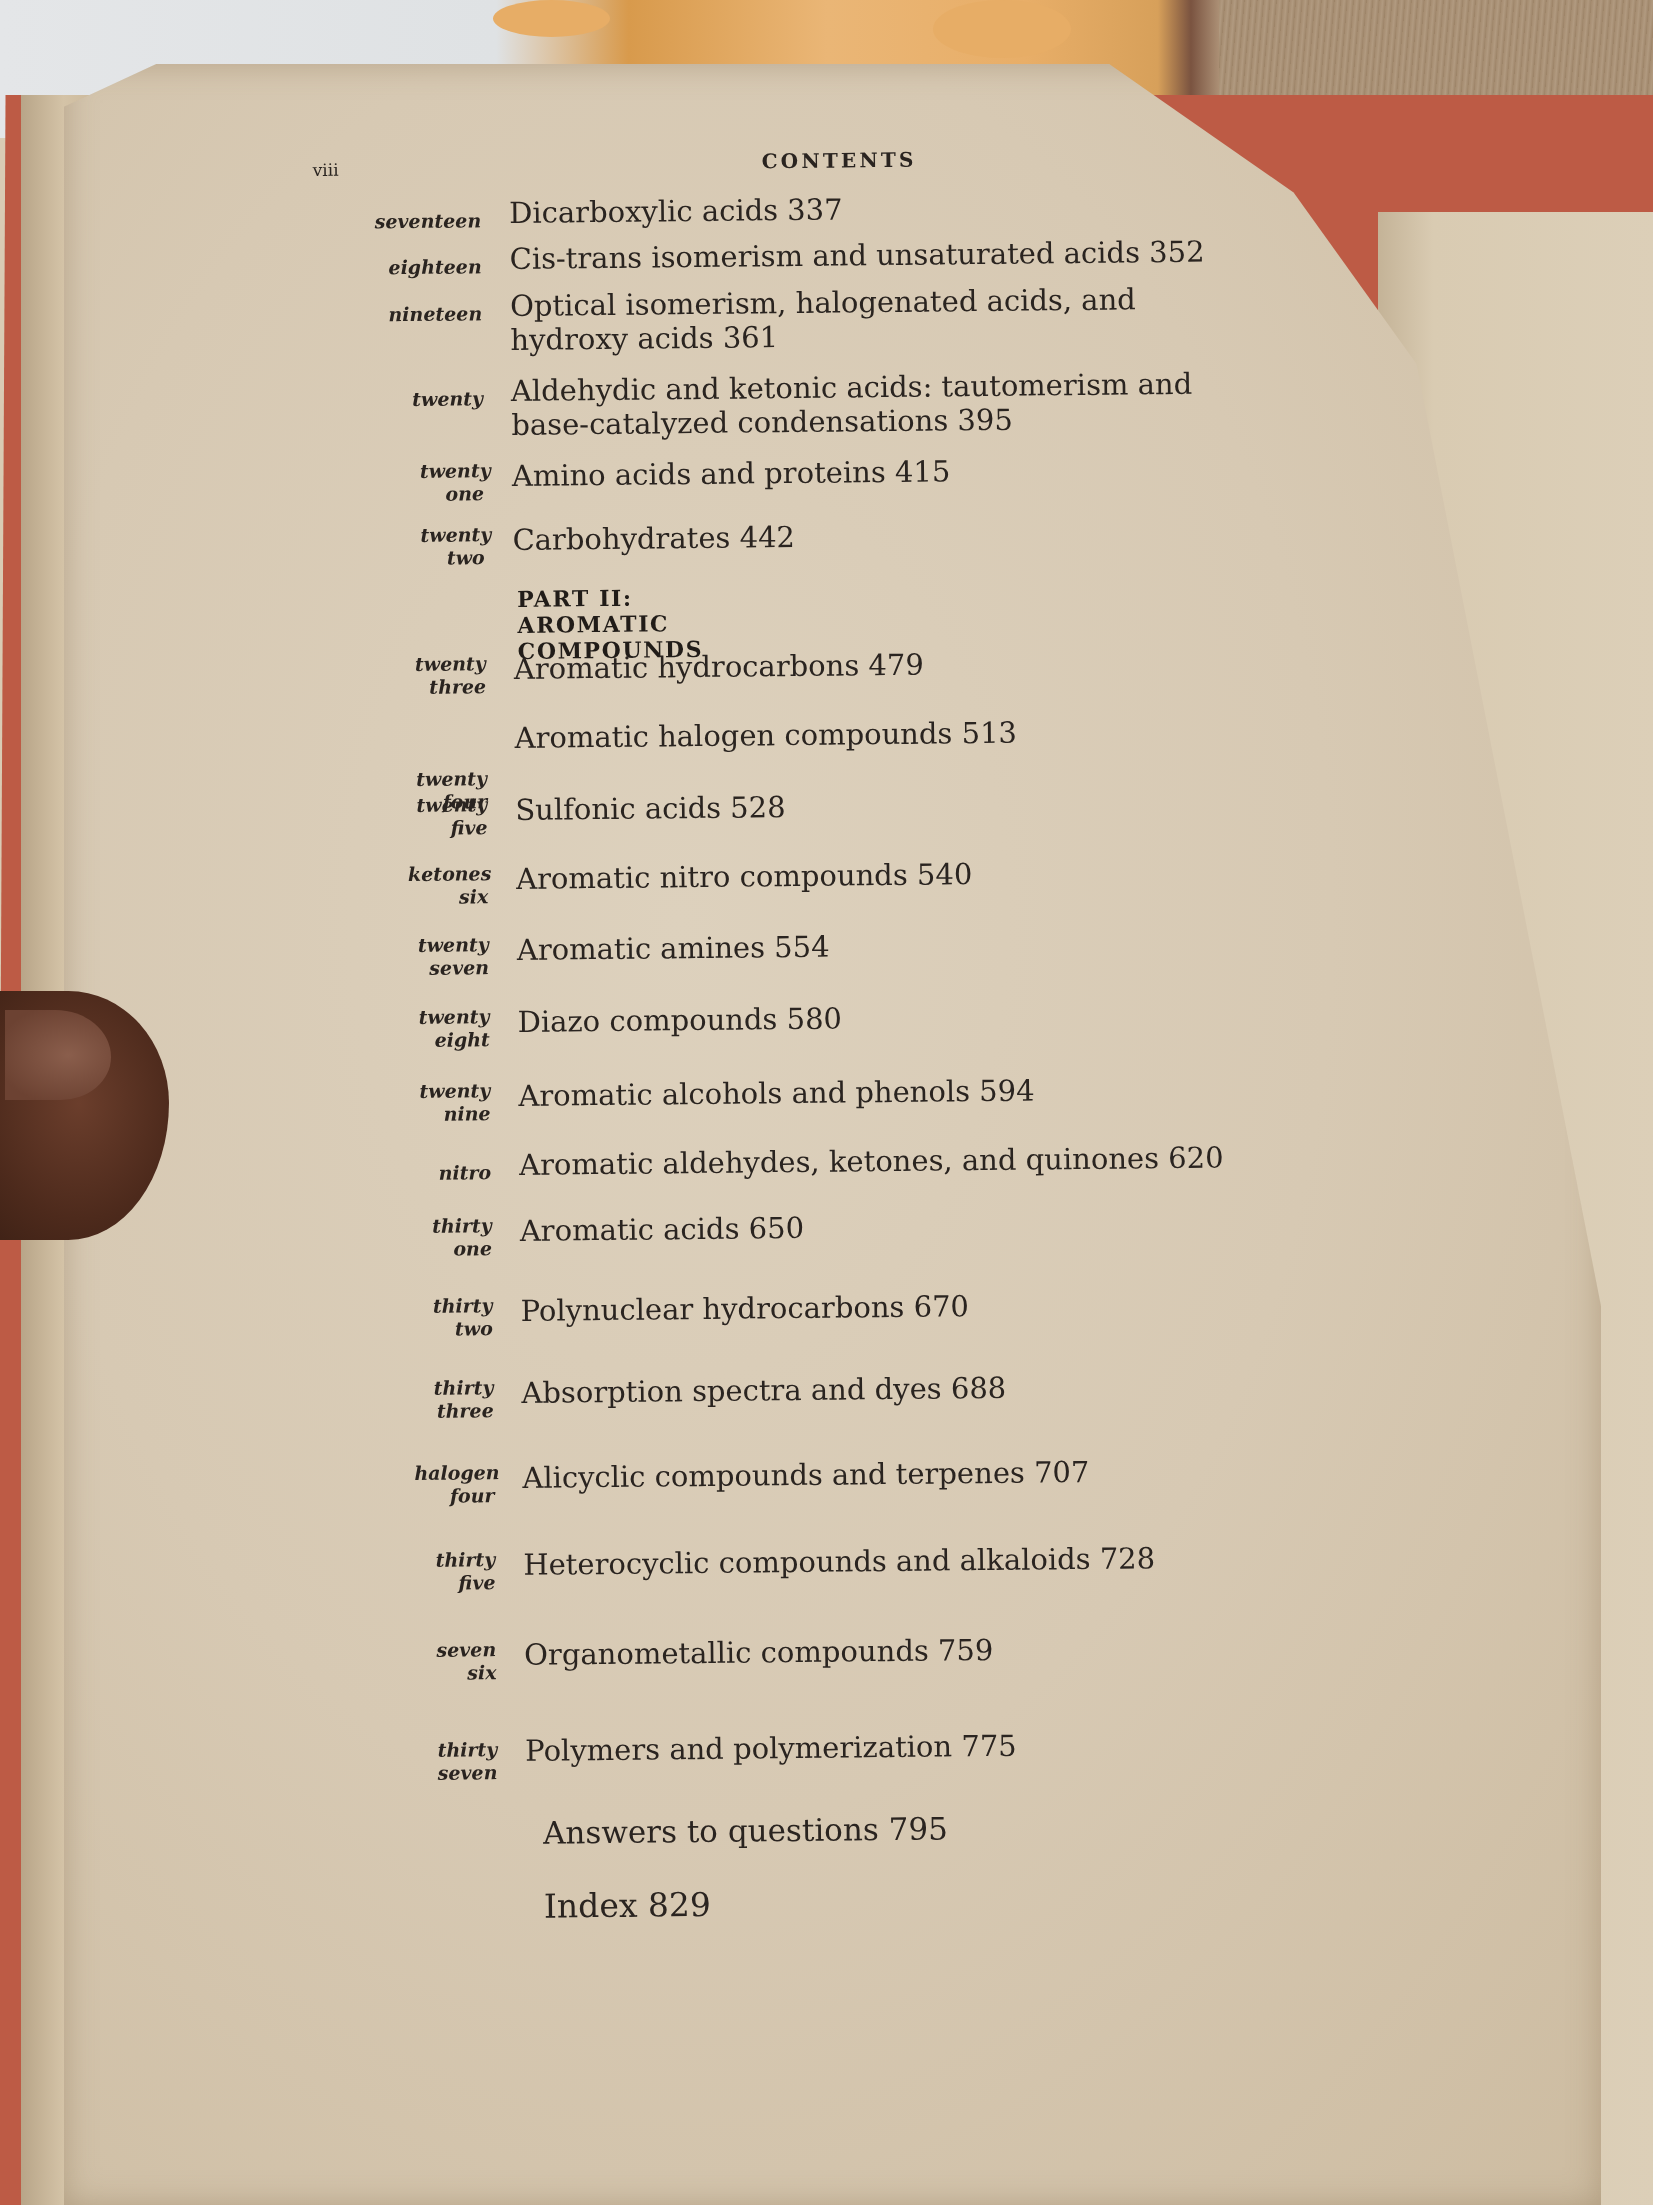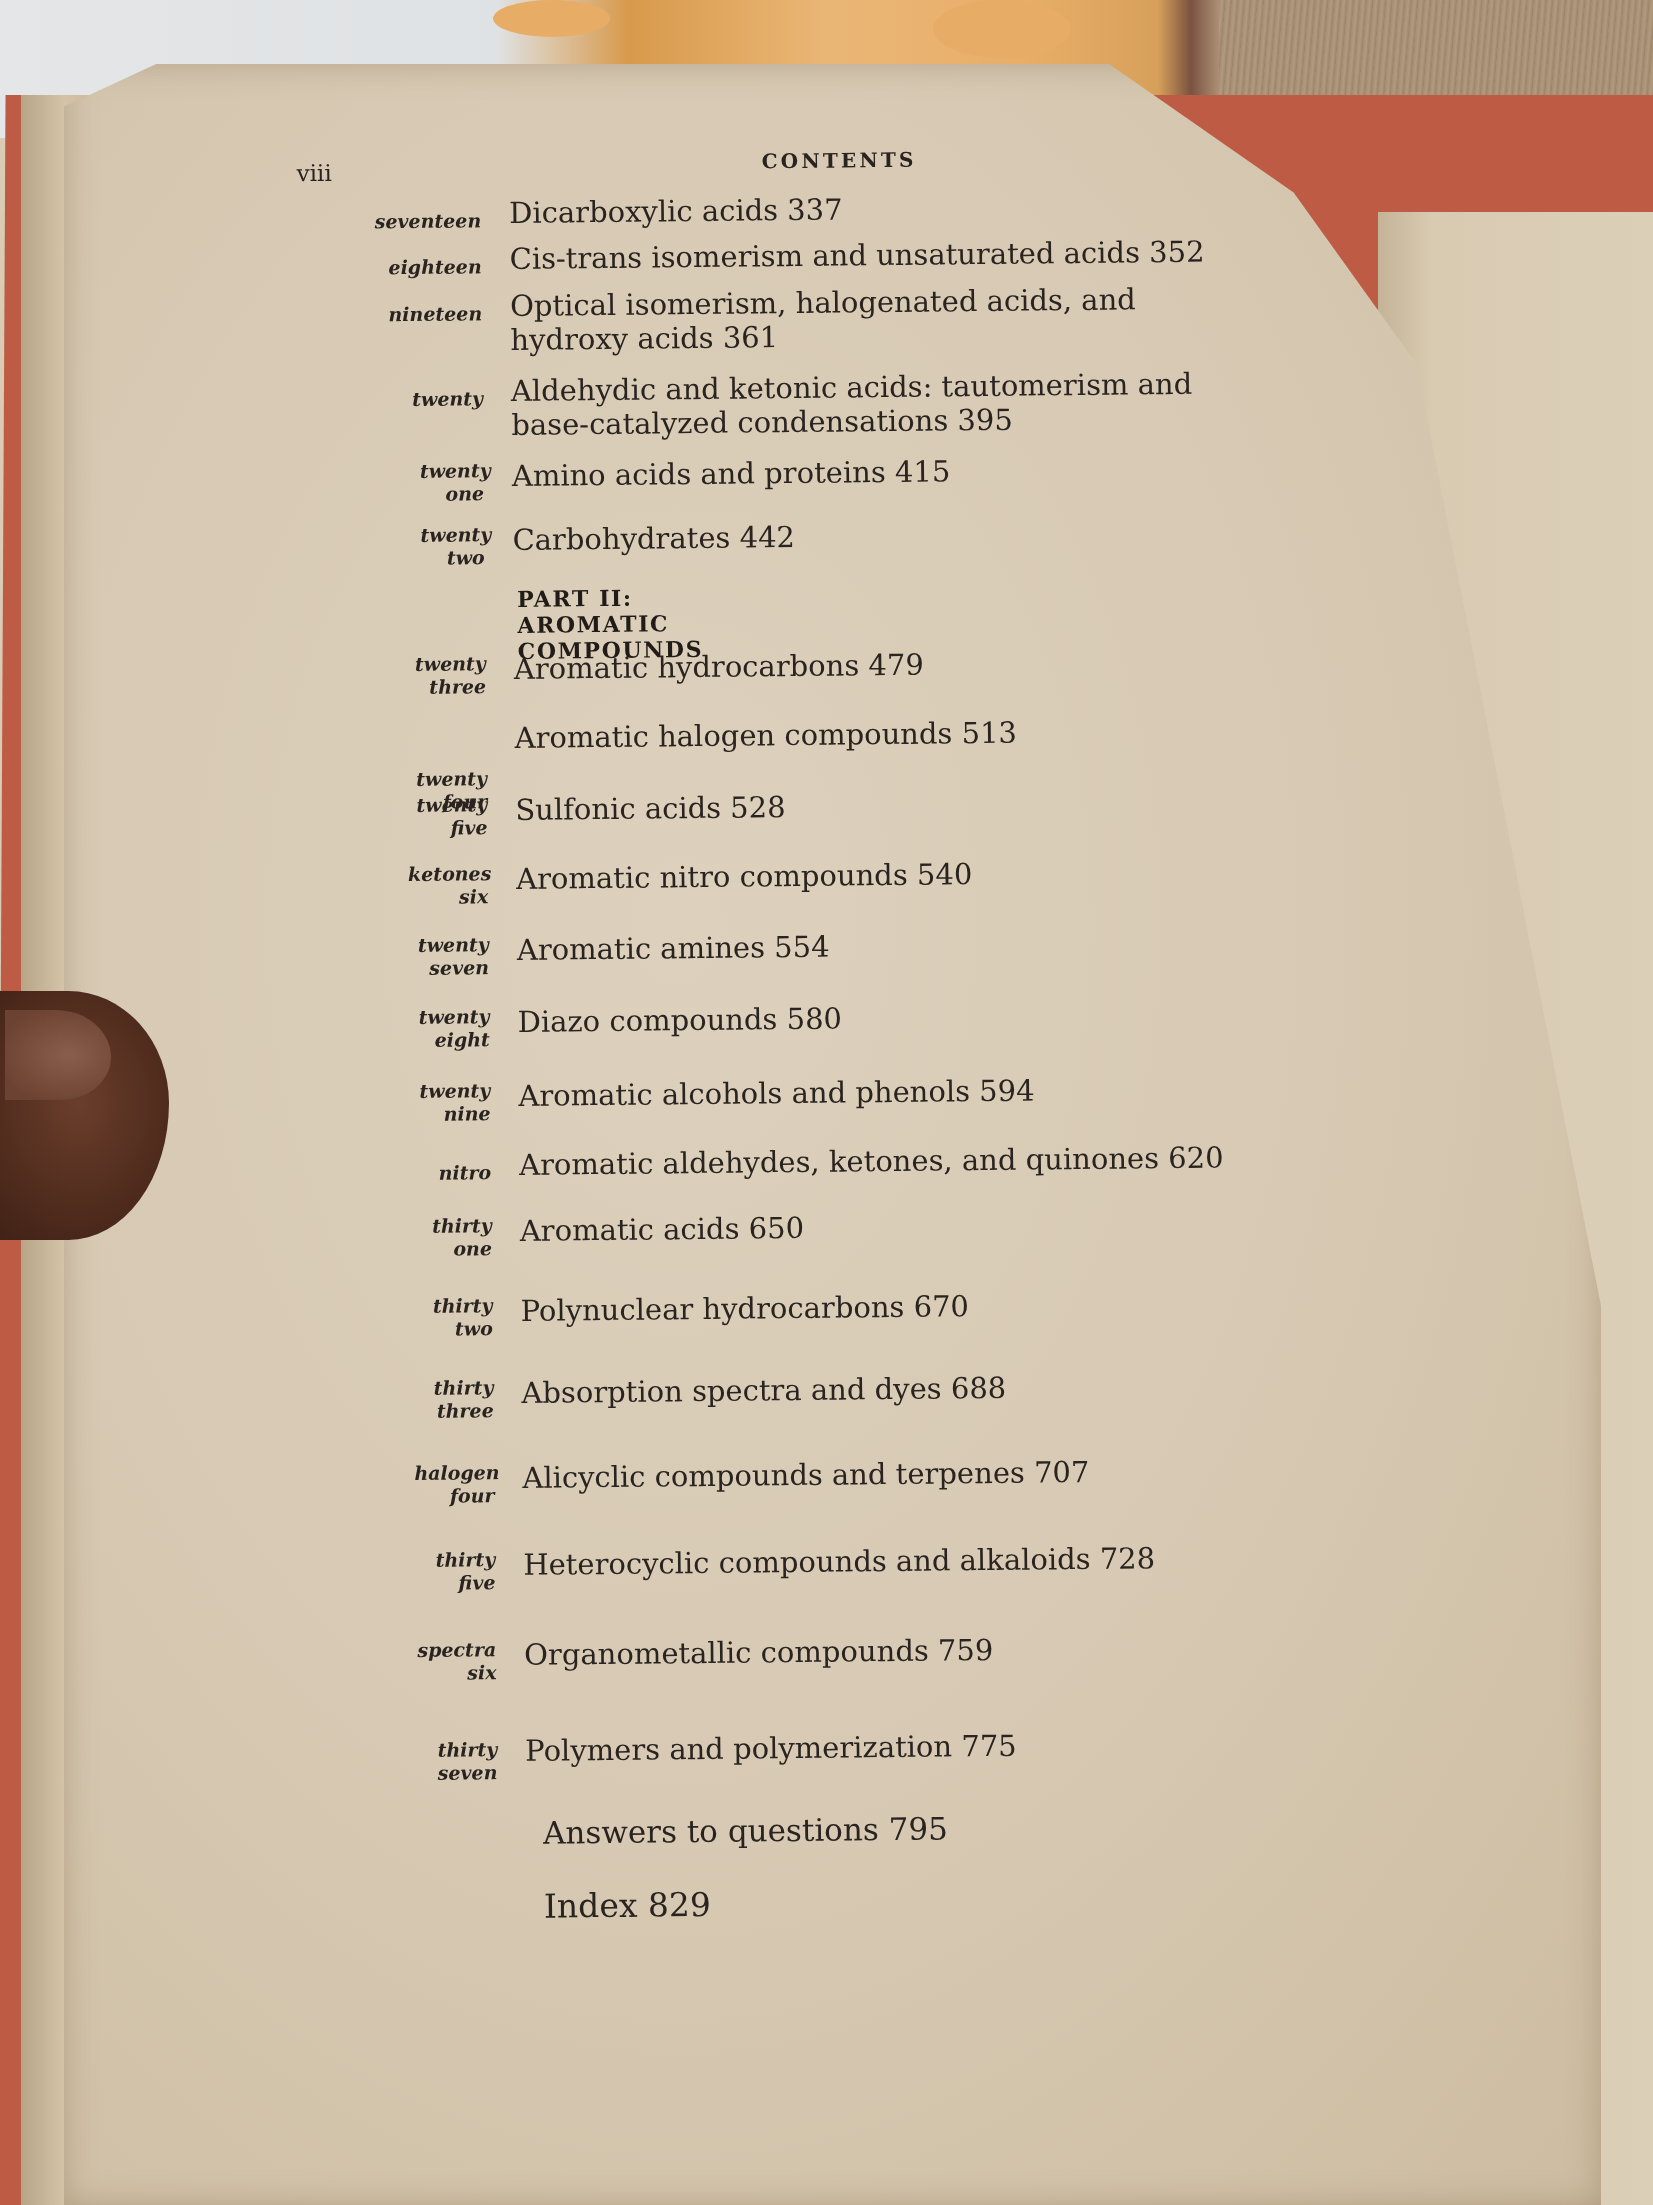--- a/index.html
+++ b/index.html
@@ -43,21 +43,21 @@
     border-radius: 0 50% 50% 0 / 0 45% 55% 0;
   }
   .nail {
     position: absolute; left: 5.3px; top: 1010px; width: 106px; height: 90px;
     background: radial-gradient(ellipse at 60% 50%, #8a5e4c 0%, #6c4232 80%);
     border-radius: 0 55% 50% 0;
   }
 
   
   .content { position: absolute; left: 0; top: 0; width: 1654px; height: 2205px; transform: rotate(-0.6deg); transform-origin: 795px 1060px; }
-  .folio { position:absolute; left:306px; top:155px; font-size:23px; color:#2a2420; }
+  .folio { position:absolute; left:322px; top:155px; font-size:17px; color:#2a2420; }
   .heading { position:absolute; left:771px; top:149px; font-size:20px; letter-spacing:3.2px; font-weight:bold; color:#2a2420; }
   .toc { position:absolute; left:0; top:0; }
   .entry { position:absolute; left:0; width:1325px; }
   .num {
     position:absolute; right: calc(1325px - 490px); text-align:right;
     font-style: italic; font-weight: bold; color:#2a2420;
     font-size: 19px; line-height: 23px; white-space: nowrap;
   }
   .title {
     position:absolute; left: 518px; width: 732px;
@@ -161,21 +161,21 @@
     </div>
     <div class="entry" style="top:1458px">
       <div class="num" style="top:0;width:80px;white-space:normal;">halogen four</div>
       <div class="title" style="top:0">Alicyclic compounds and terpenes 707</div>
     </div>
     <div class="entry" style="top:1545px">
       <div class="num" style="top:0;width:80px;white-space:normal;">thirty five</div>
       <div class="title" style="top:0">Heterocyclic compounds and alkaloids 728</div>
     </div>
     <div class="entry" style="top:1635px">
-      <div class="num" style="top:0;width:80px;white-space:normal;">spectra six</div>
+      <div class="num" style="top:0;width:80px;white-space:normal;">seven six</div>
       <div class="title" style="top:0">Organometallic compounds 759</div>
     </div>
     <div class="entry" style="top:1731px">
       <div class="num" style="top:4px;width:80px;white-space:normal;">thirty seven</div>
       <div class="title" style="top:0">Polymers and polymerization 775</div>
     </div>
     <div class="entry" style="top:1813px">
       <div class="title" style="top:0;left:535px;font-size:31px;">Answers to questions 795</div>
     </div>
     <div class="entry" style="top:1887px">

